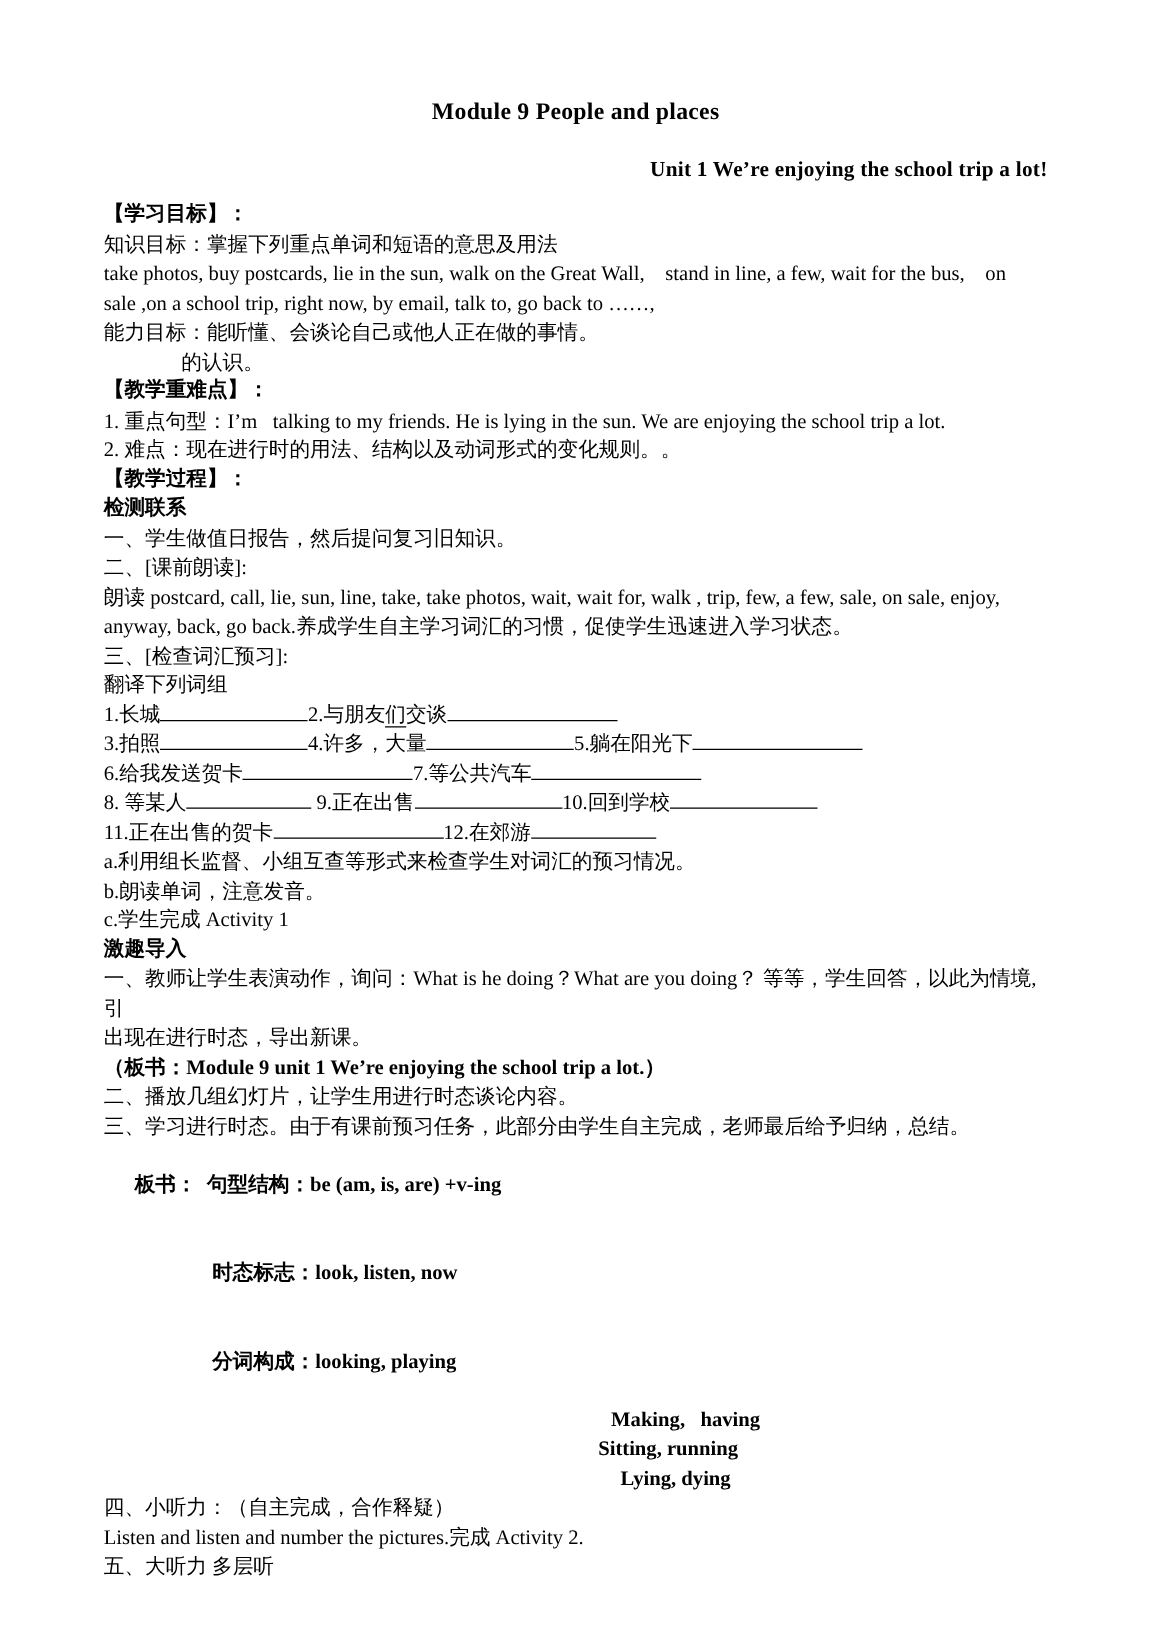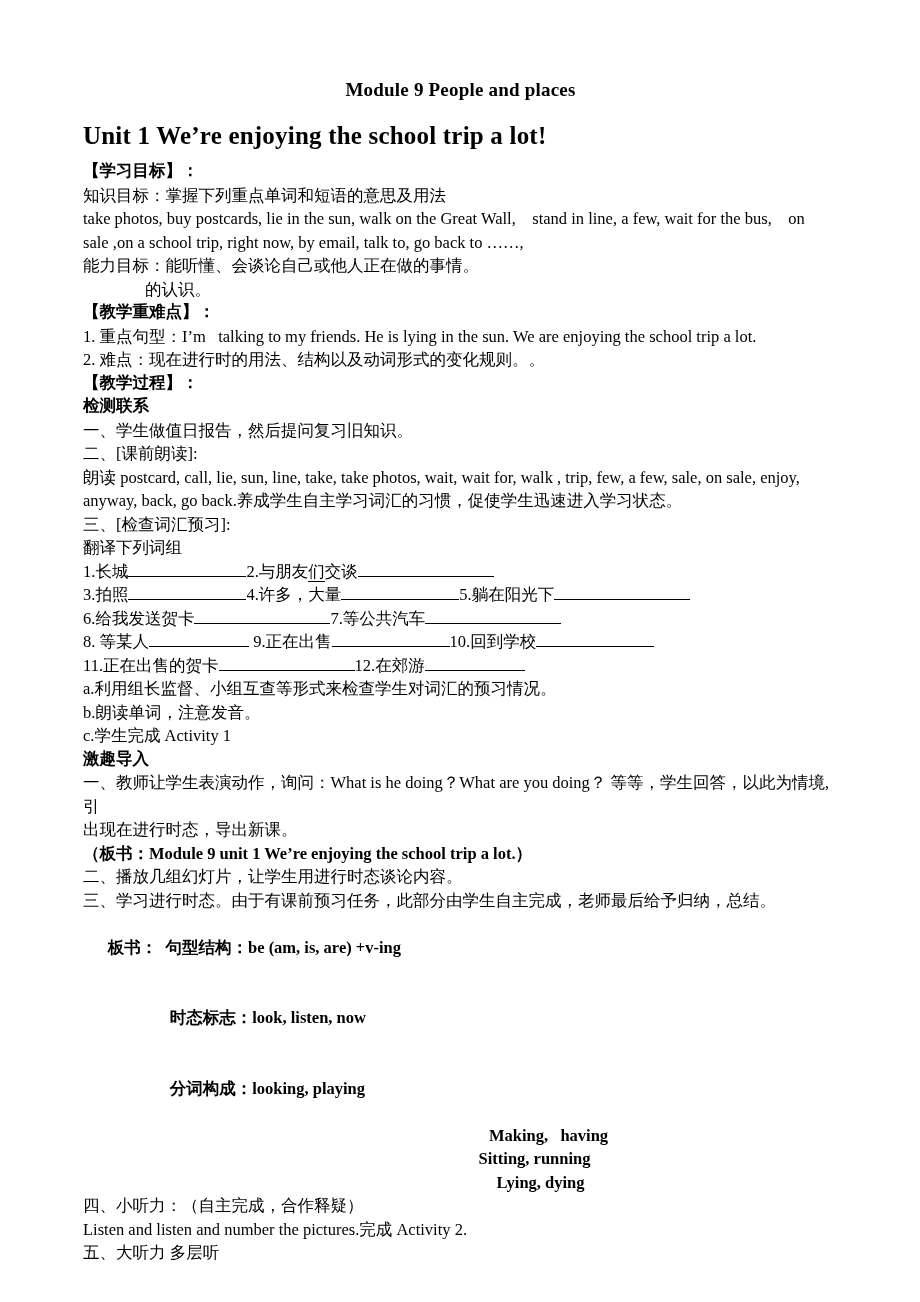--- a/index.html
+++ b/index.html
@@ -32,23 +32,23 @@
   
   .doc-title {
     text-align: center;
     font-weight: bold;
     font-size: 19px;
     line-height: 24px;
     letter-spacing: 0.2px;
     margin: 0 0 22px 0;
   }
   .doc-subtitle {
-    text-align: left;
+    text-align: right;
     font-weight: bold;
-    font-size: 25px;
+    font-size: 17px;
     line-height: 24px;
     letter-spacing: 0.2px;
     margin: 0 0 12px 0;
   }
 
   
   .line {
     font-size: 16.5px;
     line-height: 23.5px;
     margin: 0;

